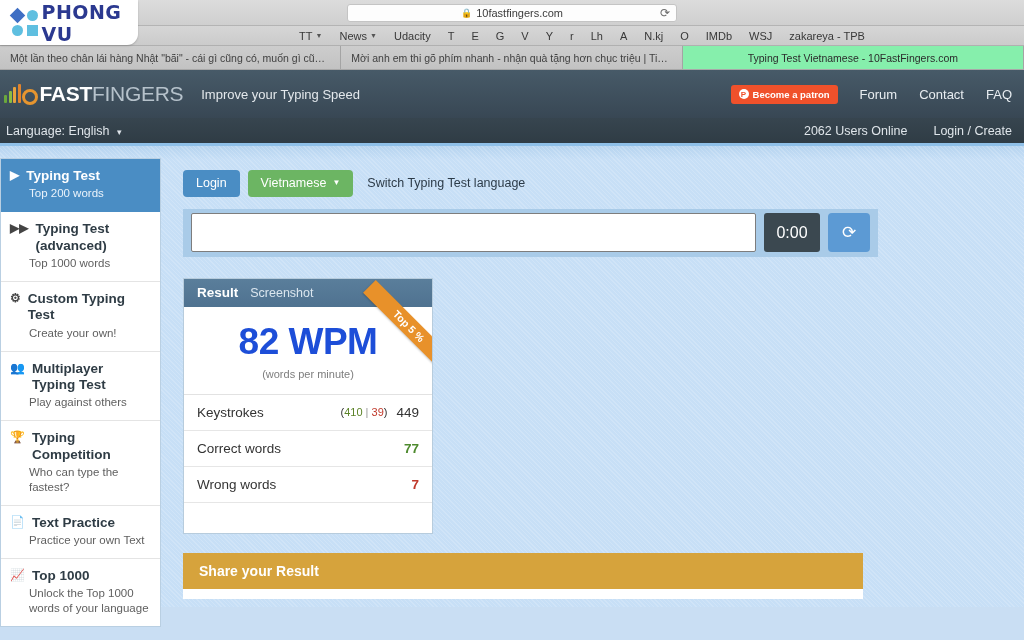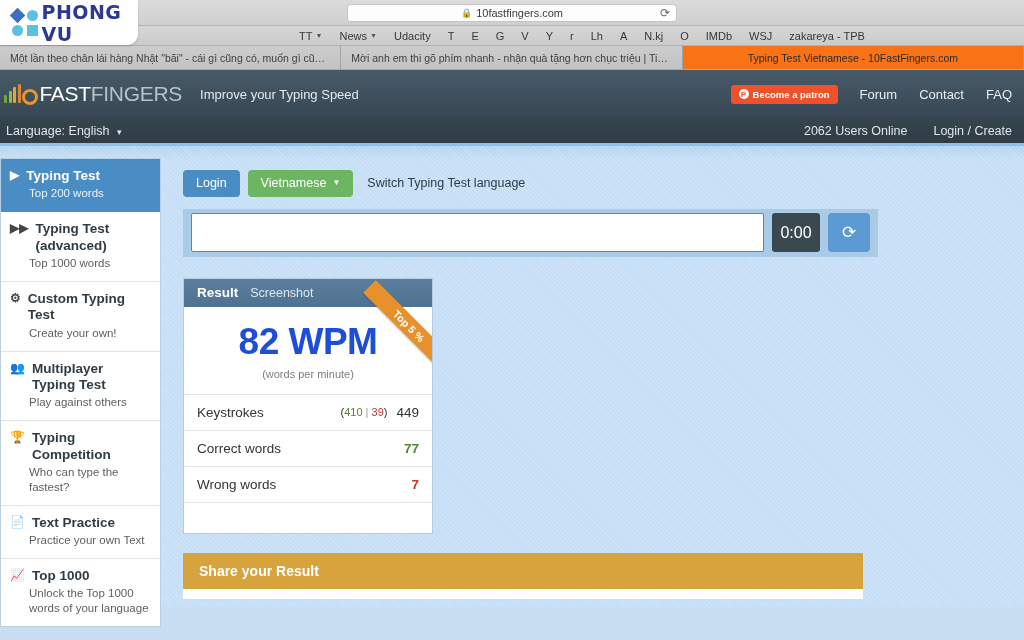--- a/index.html
+++ b/index.html
@@ -56,21 +56,21 @@
   .tab {
     flex: 1 1 0;
     border-right: 1px solid #a4a4a4;
     background: linear-gradient(#cdcdcd, #c2c2c2);
     display: flex; align-items: center; justify-content: center;
     font-size: 10.5px; color: #3f3f3f;
     padding: 0 10px;
     overflow: hidden; white-space: nowrap;
   }
   .tab span { overflow: hidden; text-overflow: ellipsis; white-space: nowrap; }
-  .tab.active { background: #f97316; color: #2b2b2b; }
+  .tab.active { background: #86efac; color: #2b2b2b; }
 
   
   #phongvu-card {
     position: absolute; left: 0; top: 0;
     width: 138px; height: 45px;
     background: #fff;
     border-bottom-right-radius: 11px;
     display: flex; align-items: center;
     padding-left: 12px;
     z-index: 40;
@@ -107,21 +107,21 @@
   .logo-bars i { display: block; width: 3px; border-radius: 1px; }
   .logo-bars i:nth-child(1){ height: 8px;  background: #6aa83c; }
   .logo-bars i:nth-child(2){ height: 12px; background: #8cbd3f; }
   .logo-bars i:nth-child(3){ height: 16px; background: #e8a33d; }
   .logo-bars i:nth-child(4){ height: 19px; background: #e2842c; }
   .logo-zero {
     width: 16px; height: 16px; border-radius: 50%;
     border: 3px solid #e6952f; display: inline-block;
     margin-right: 2px; position: relative; top: 3px;
   }
-  .logo-fast { color: #fff; font-weight: normal; }
+  .logo-fast { color: #fff; font-weight: bold; }
   .logo-fingers { color: #b6c2cb; font-weight: normal; }
   .tagline { color: #e3e8ec; font-size: 13px; margin-left: 18px; }
 
   .header-right { margin-left: auto; display: flex; align-items: center; gap: 22px; }
   .patron-btn {
     background: #f0512b; color: #fff;
     font-size: 9.5px; font-weight: bold;
     padding: 4px 8px; border-radius: 3px;
     display: flex; align-items: center; gap: 4px;
   }
@@ -208,21 +208,21 @@
     gap: 8px;
   }
   #typing-input {
     flex: 1;
     height: 39px;
     background: #fff;
     border: 1px solid #7d7d7d;
     border-radius: 2px;
   }
   #timer {
-    width: 48px; height: 39px;
+    width: 56px; height: 39px;
     background: #3b4850; color: #fff;
     border-radius: 3px;
     display: flex; align-items: center; justify-content: center;
     font-size: 16px;
   }
   #refresh-btn {
     width: 42px; height: 39px;
     background: #5c9ad4; color: #fff;
     border-radius: 4px;
     display: flex; align-items: center; justify-content: center;

